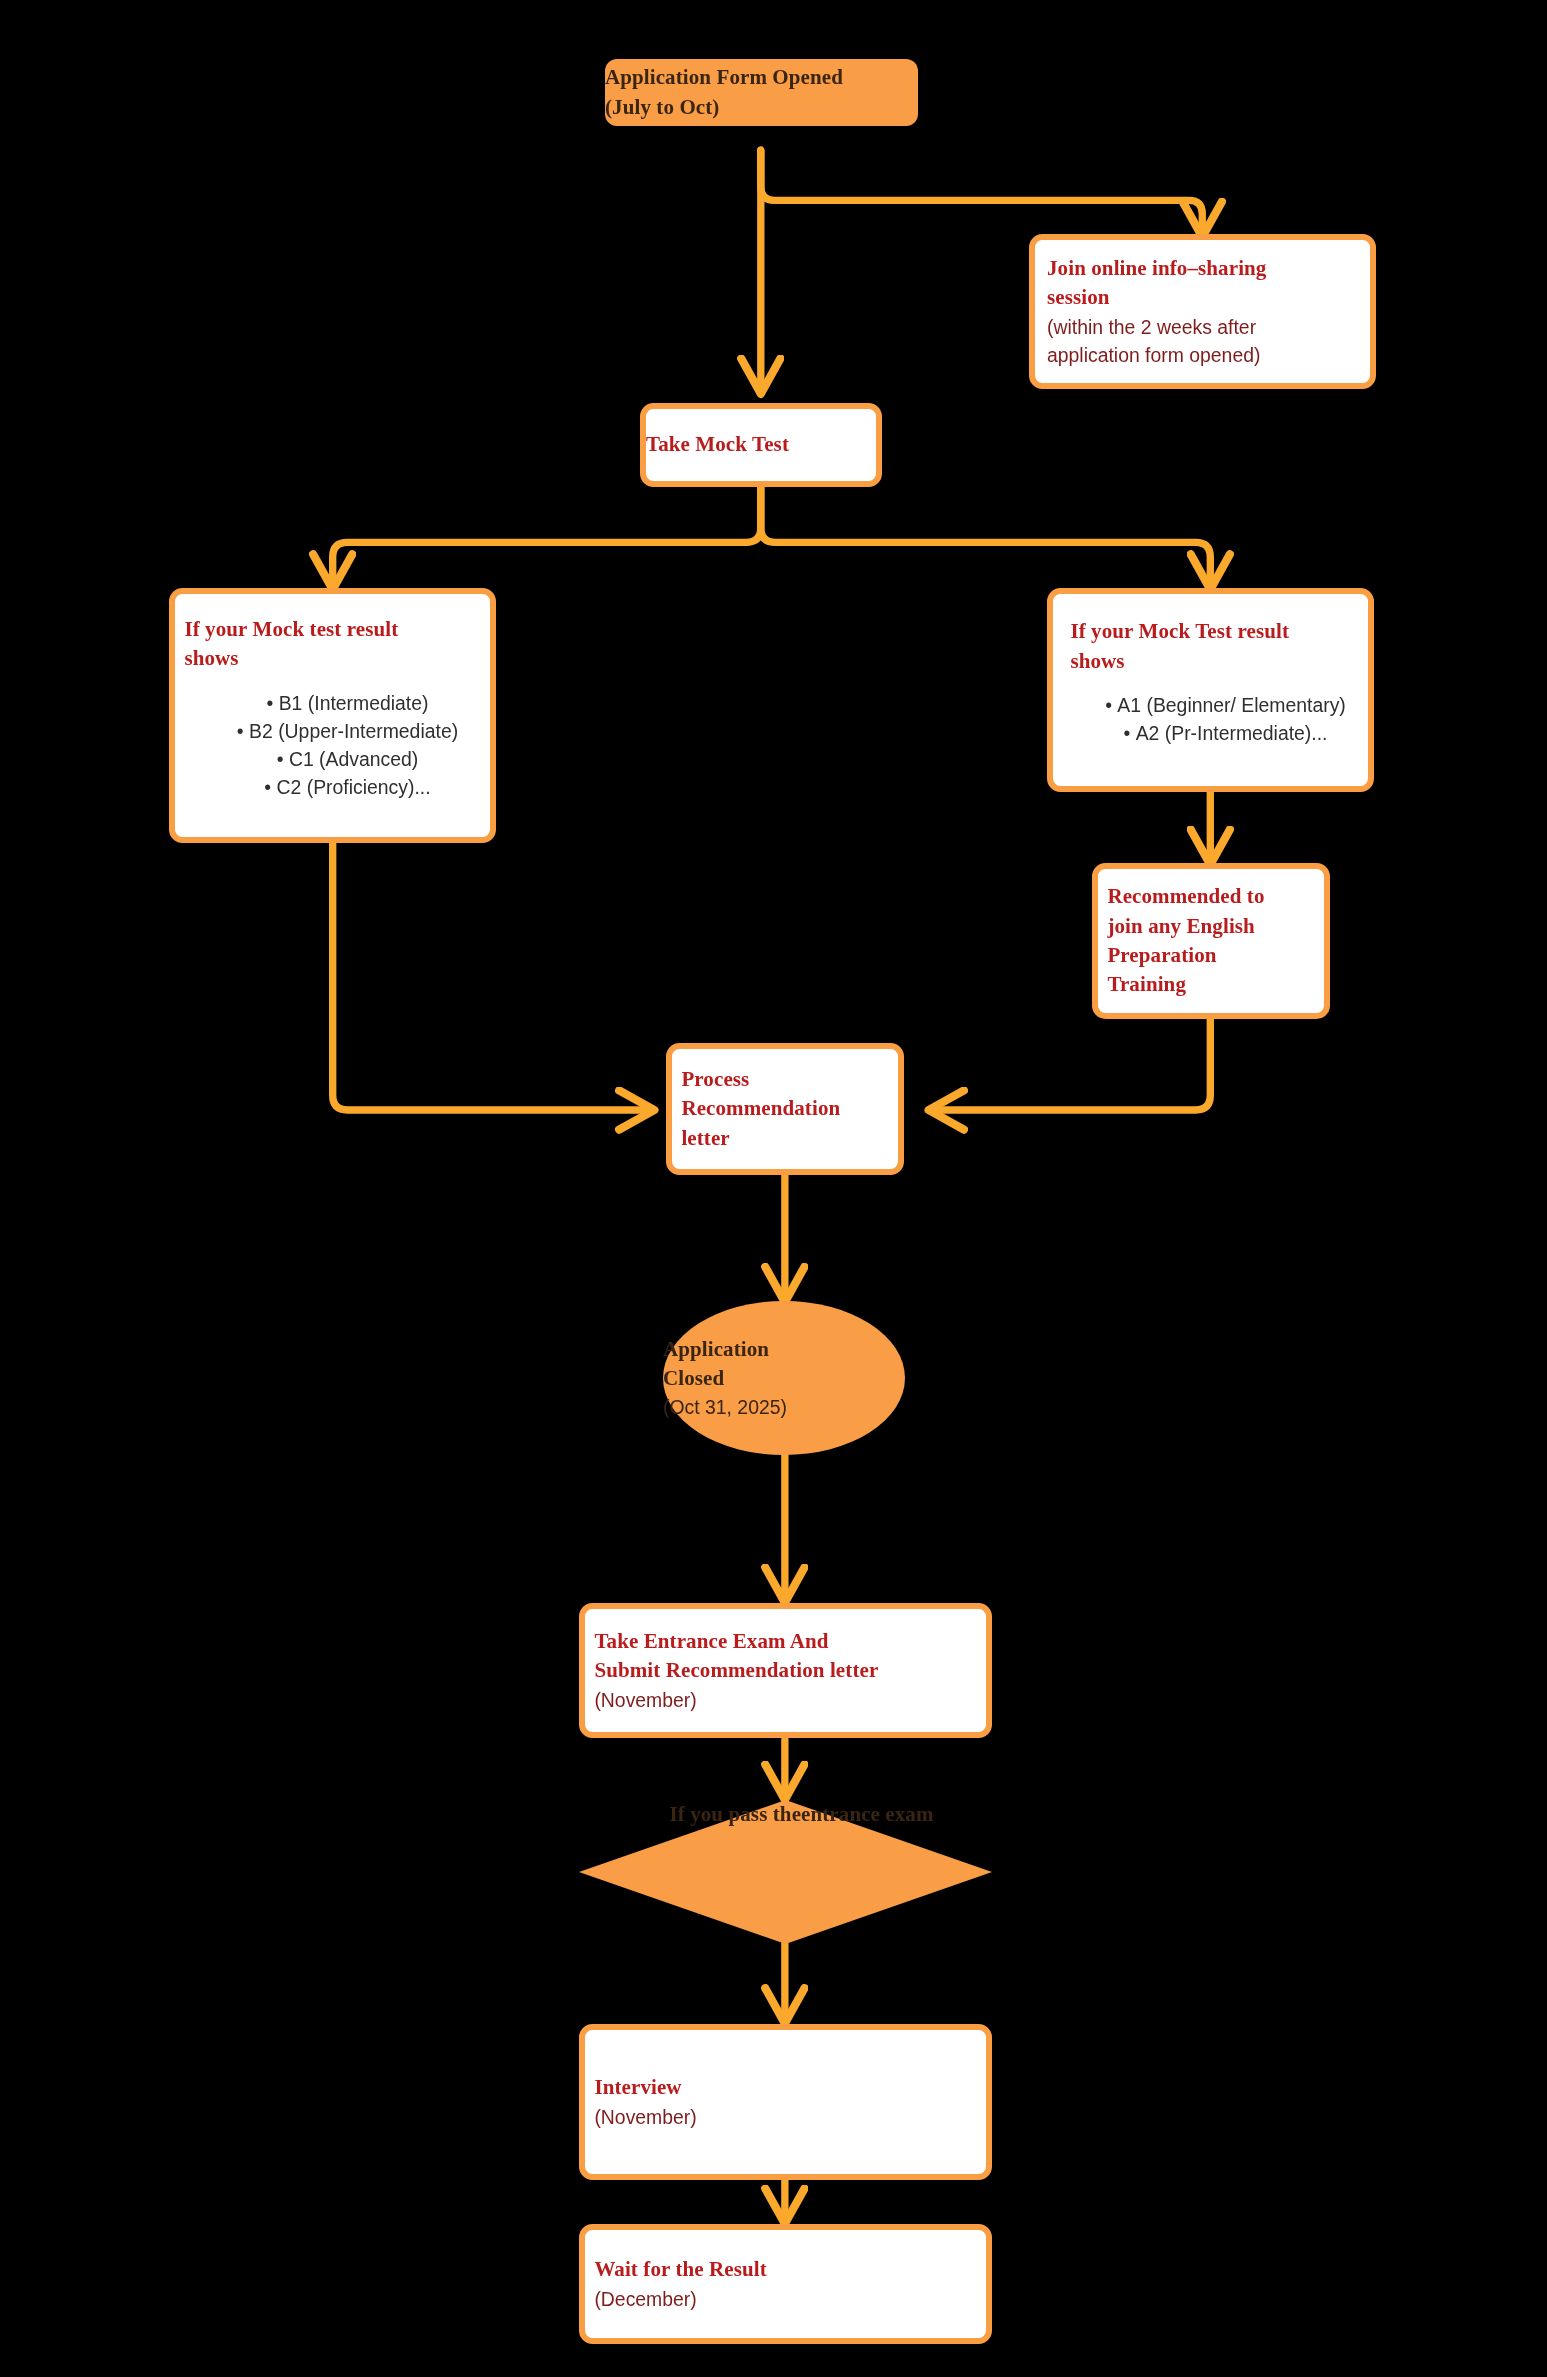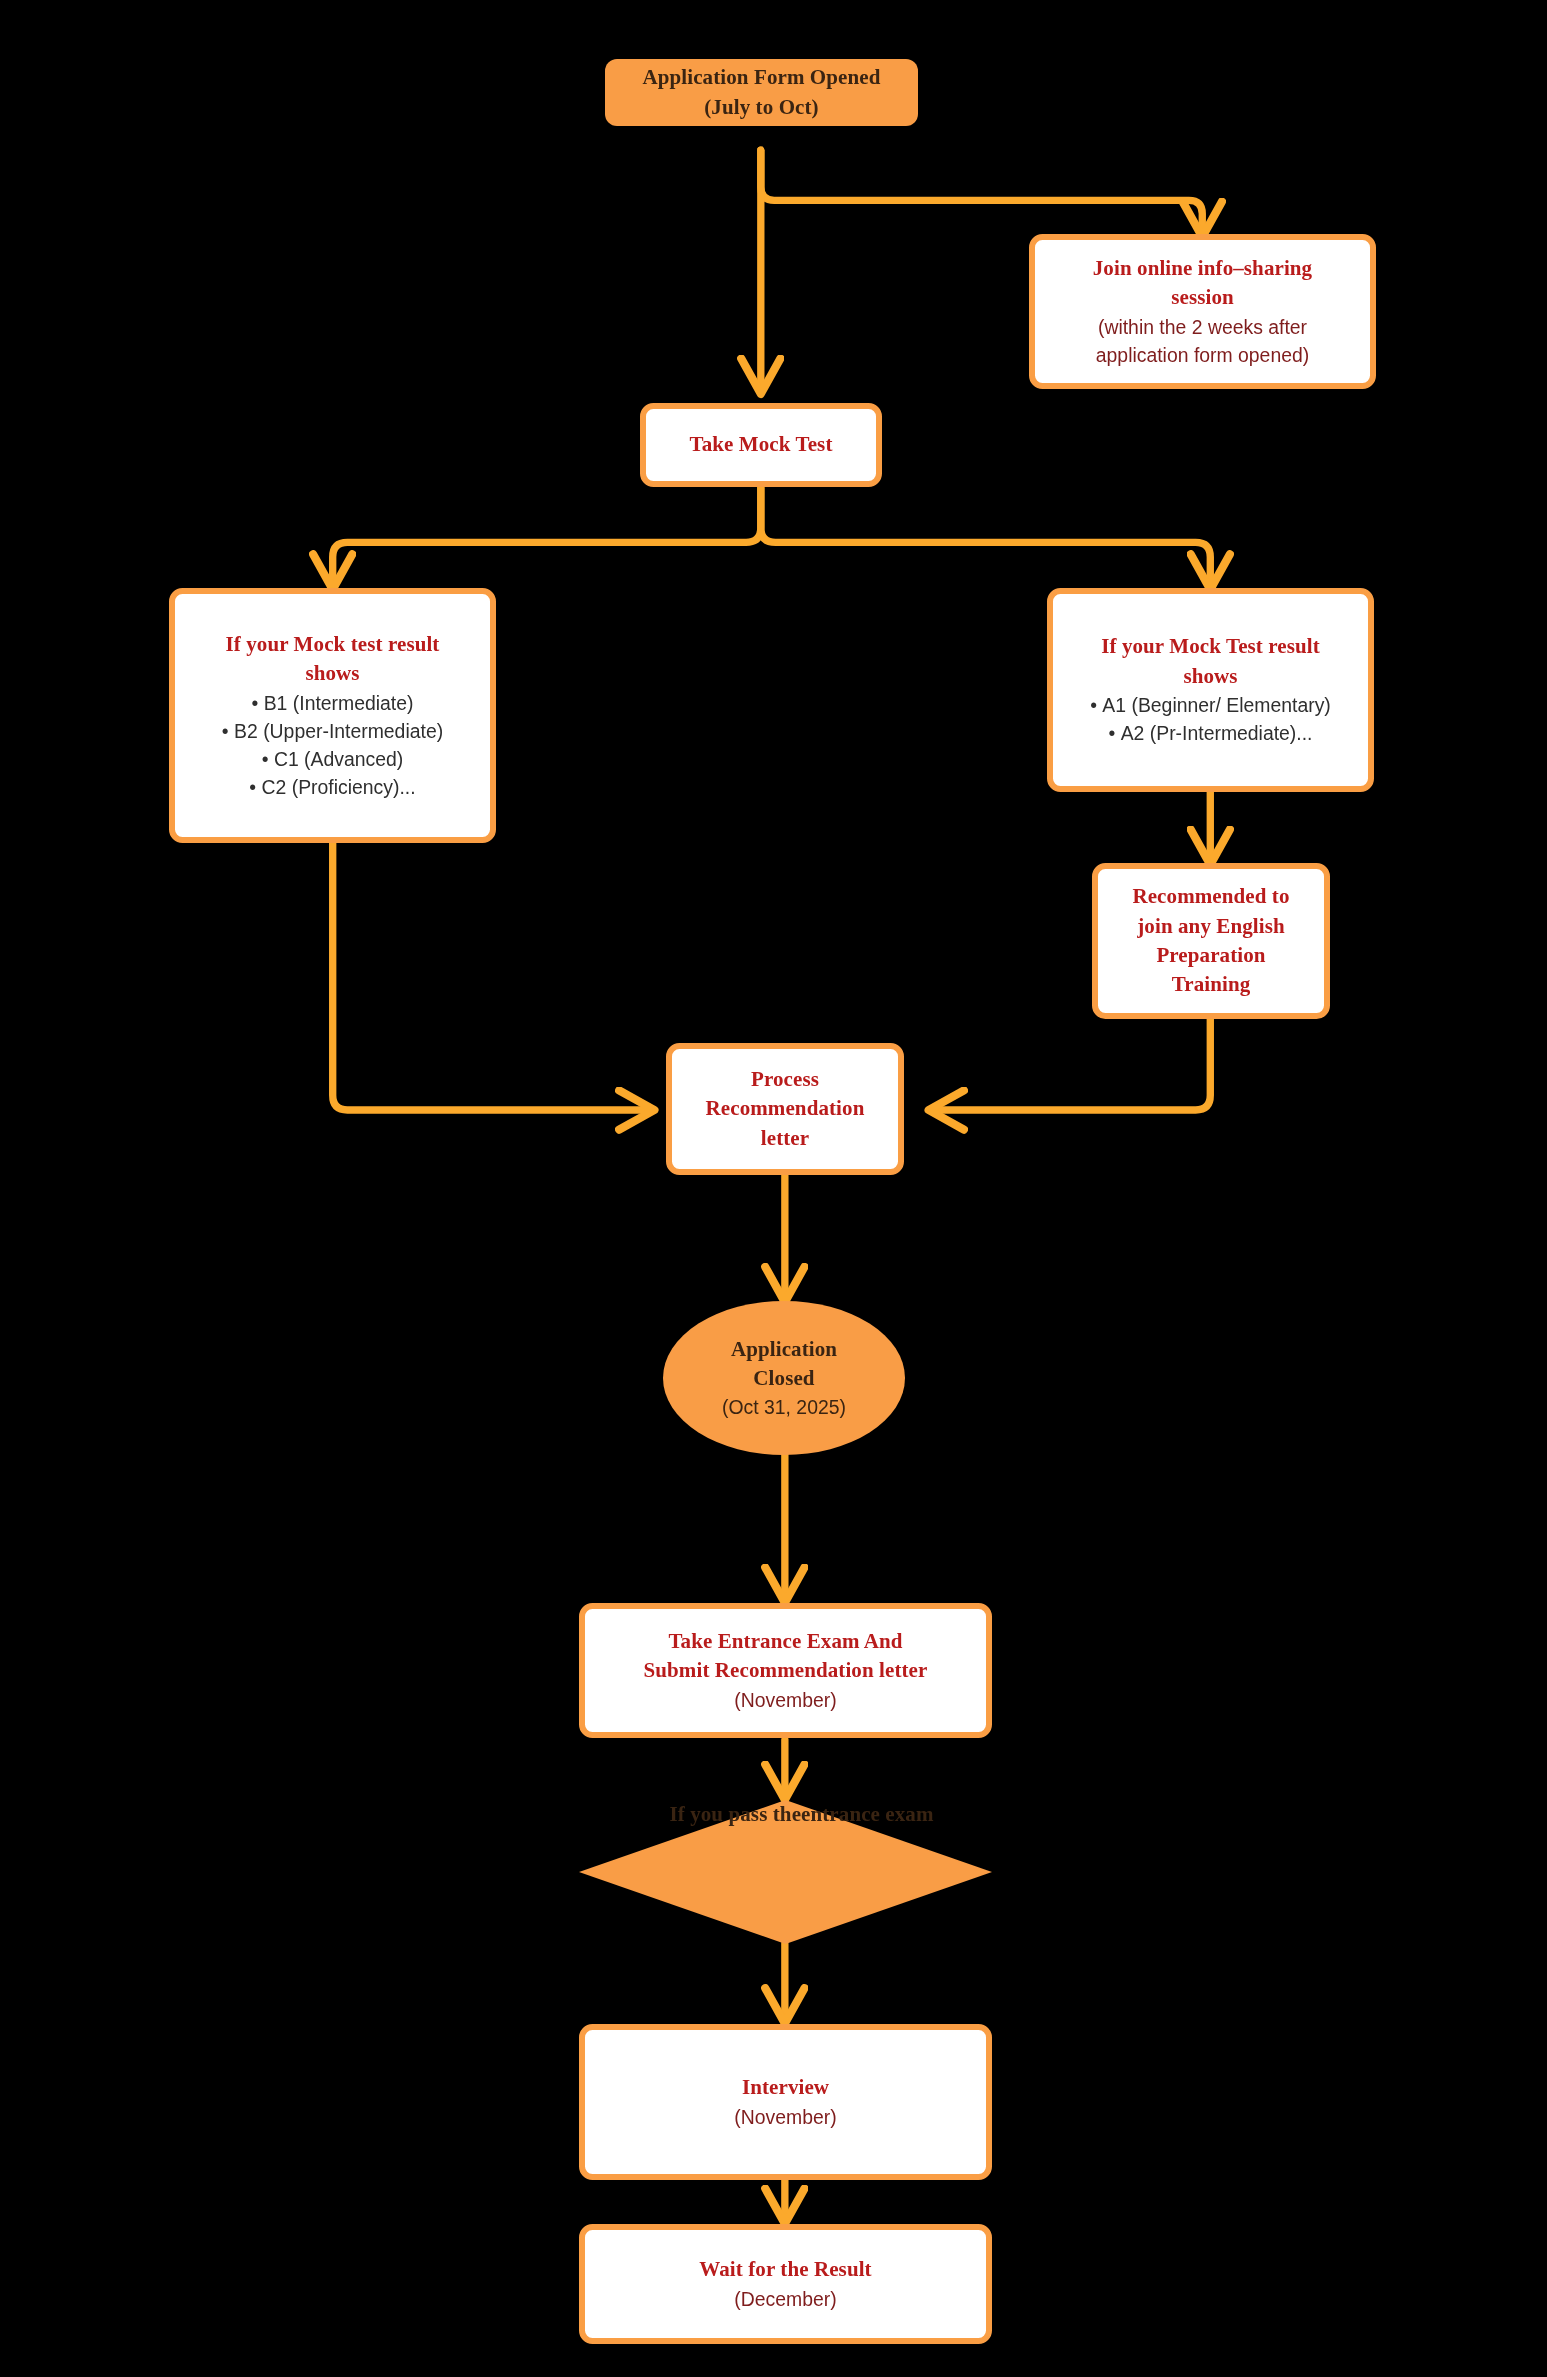--- a/index.html
+++ b/index.html
@@ -21,21 +21,21 @@
     top: 0;
     width: 1547px;
     height: 2377px;
     pointer-events: none;
   }
   .node {
     position: absolute;
     box-sizing: border-box;
     display: flex;
     flex-direction: column;
-    align-items: center;
+    align-items: flex-start;
     justify-content: center;
     text-align: center;
   }
   
   .node.rect {
     background: #FFFFFF;
     border: 6px solid #FA9E44;
     border-radius: 13.4px;
   }
   .node.startend {
@@ -84,21 +84,21 @@
   .sub {
     font-family: "Liberation Sans", "DejaVu Sans", sans-serif;
     font-weight: 400;
     font-size: 19.4px;
     line-height: 1.45;
     color: #7f1d1d;
   }
   .sub.on-orange { color: #3A2412; }
 
   ul.bullets {
-    margin: 0;
+    margin: 15px;
     padding: 0;
     list-style: none;
     font-family: "Liberation Sans", "DejaVu Sans", sans-serif;
     font-size: 19.4px;
     line-height: 1.45;
     color: #2F2F2F;
     width: 100%;
   }
   ul.bullets li {
     text-align: center;

